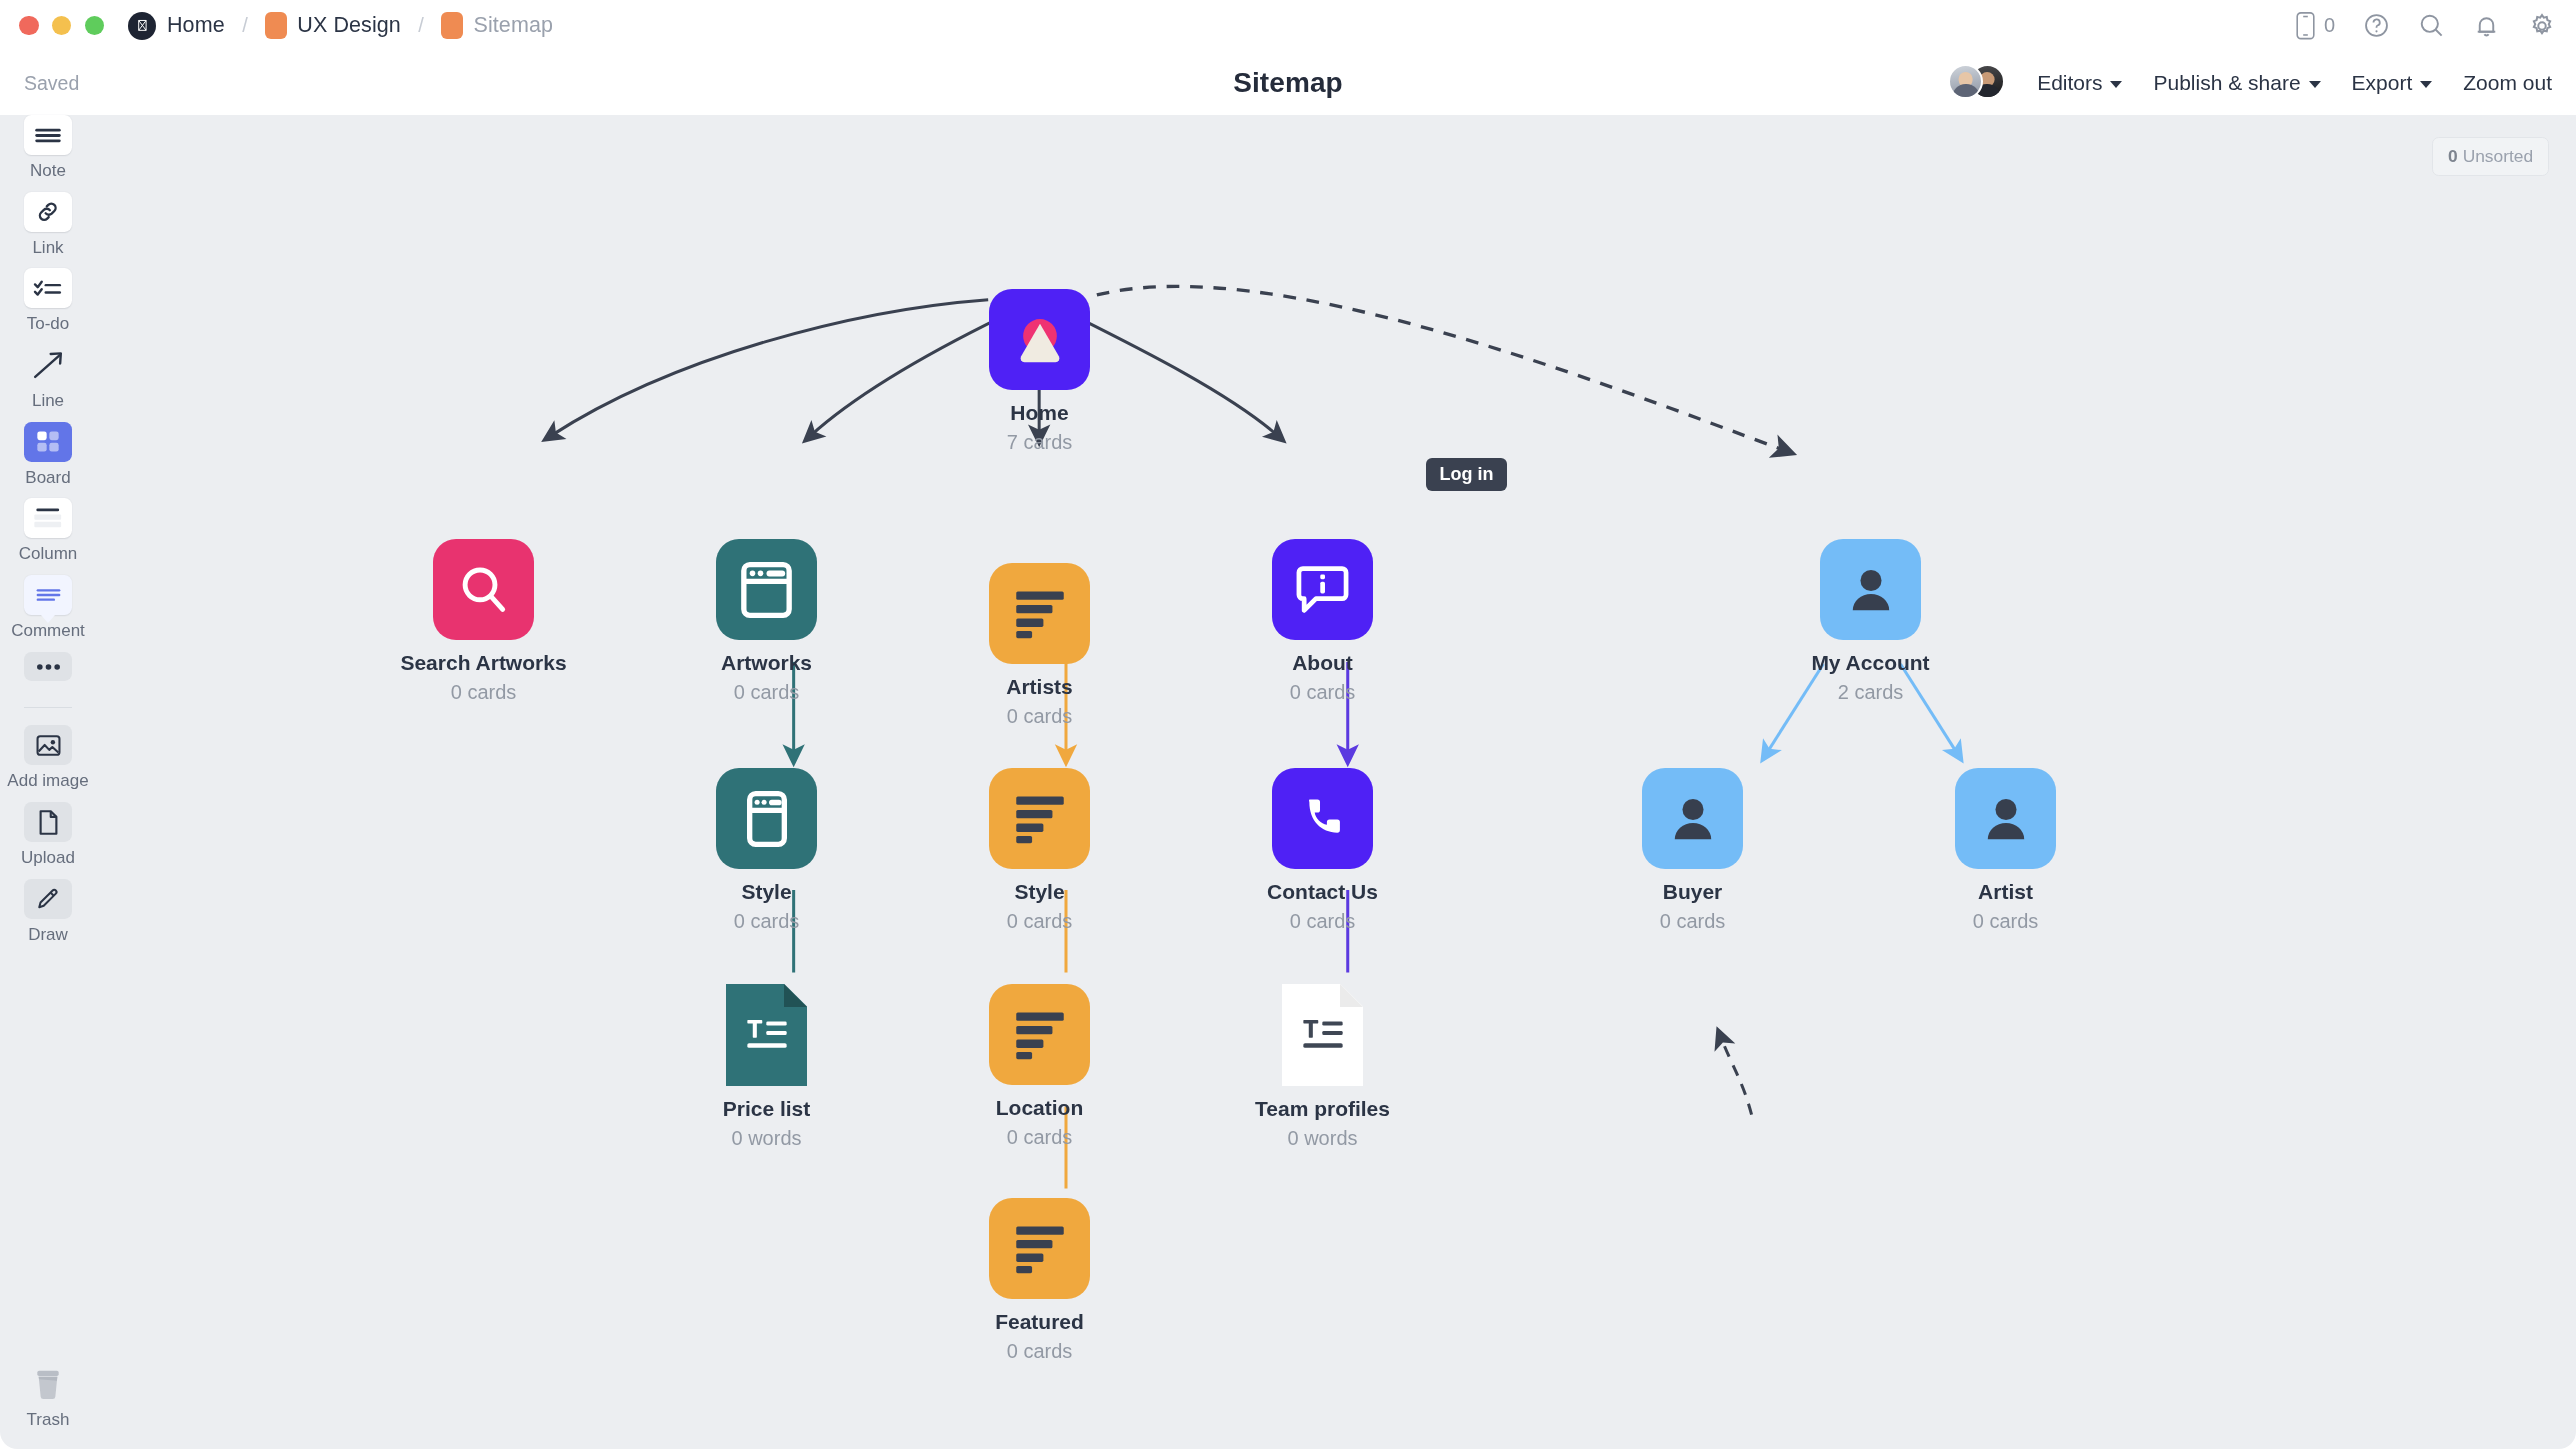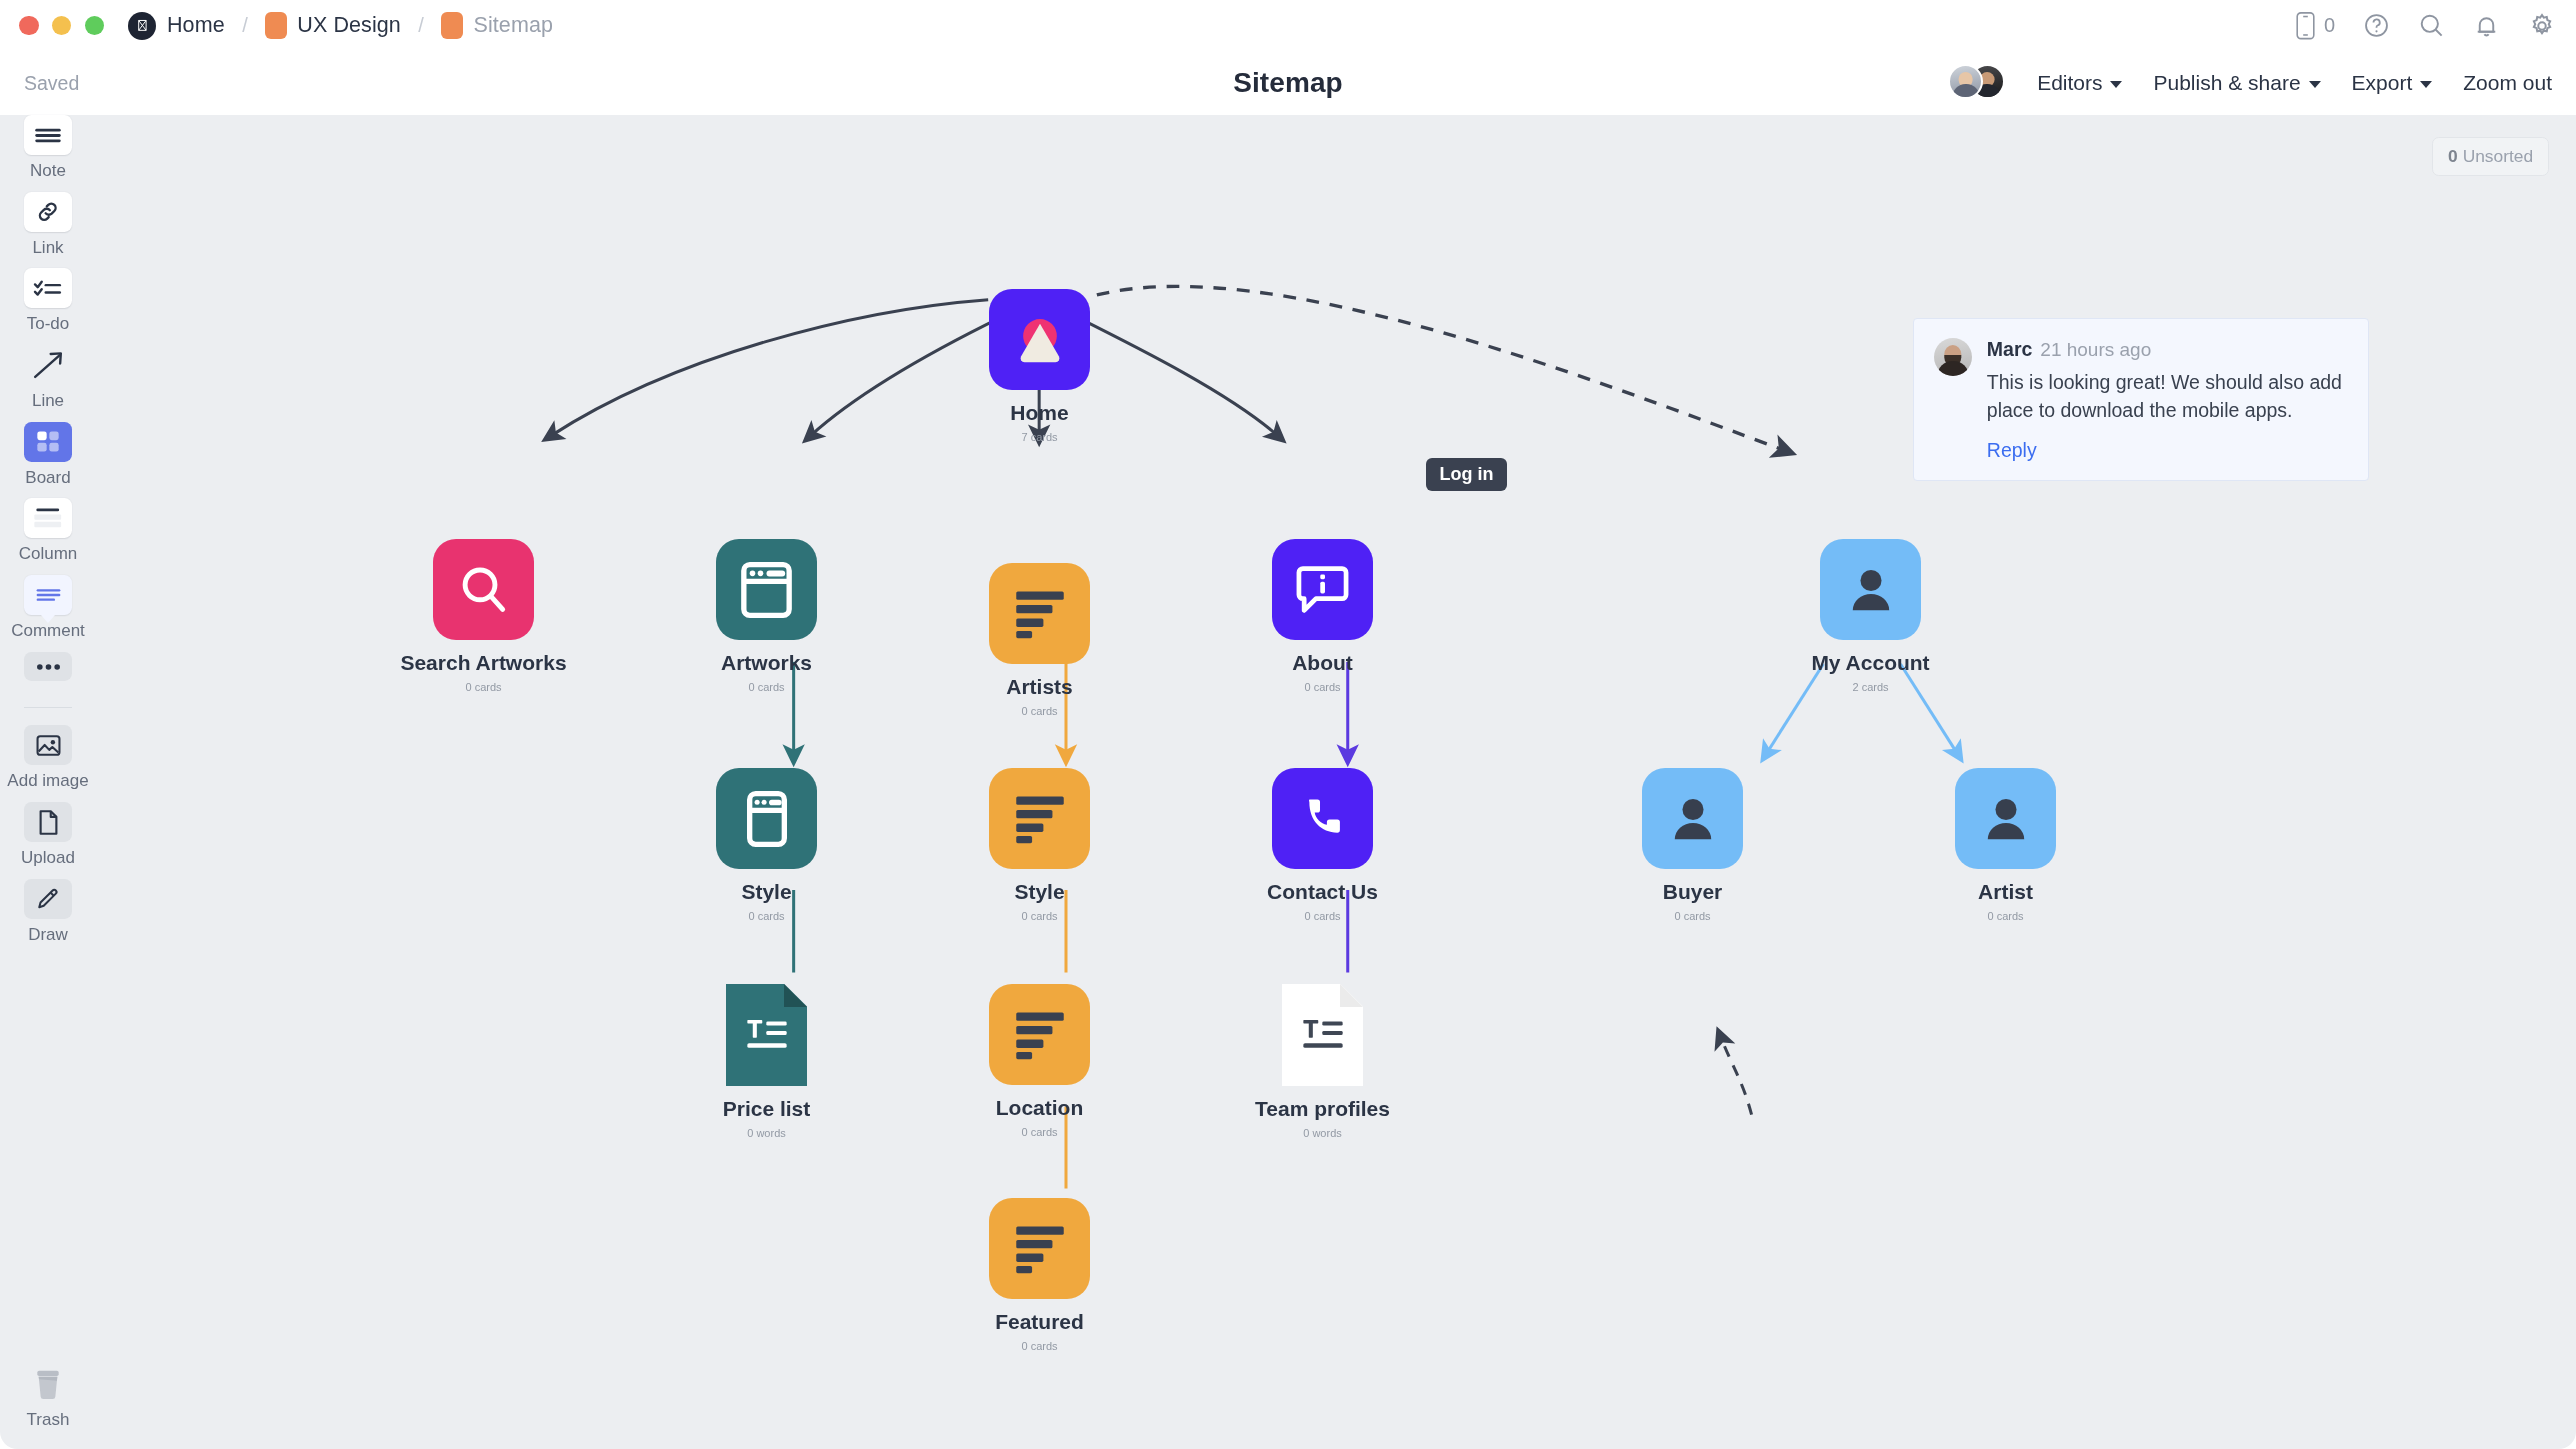--- a/index.html
+++ b/index.html
@@ -109,21 +109,21 @@
   }
   #edges { position: absolute; top: 0; left: 0; width: 2480px; height: 1334px; }
 
   .node { position: absolute; width: 201px; text-align: center; }
   .node-ico {
     width: 101px; height: 101px; border-radius: 23px;
     margin: 0 auto; display: flex; align-items: center; justify-content: center;
     position: relative;
   }
   .node-title { margin-top: 11.4px; font-size: 21px; font-weight: 700; color: #2b3445; }
-  .node-sub { margin-top: 6px; font-size: 11px; color: #9299a4; }
+  .node-sub { margin-top: 6px; font-size: 20px; color: #9299a4; }
 
   
   .page-ico { width: 81px; height: 102px; margin: 0 auto; position: relative; }
   .page-ico .pg {
     position: absolute; inset: 0;
     clip-path: polygon(0 0, 72% 0, 100% 22%, 100% 100%, 0 100%);
   }
   .page-ico .fold {
     position: absolute; right: 0; top: 0; width: 23px; height: 23px;
     clip-path: polygon(0 0, 100% 100%, 0 100%);
@@ -673,33 +673,17 @@
           <rect x="2" y="14" width="32" height="7.4" rx="1.4"></rect>
           <rect x="2" y="26" width="24" height="7.4" rx="1.4"></rect>
           <rect x="2" y="37" width="14" height="6.4" rx="1.4"></rect>
             </g>
           </svg>
       </div>
       <div class="node-title">Featured</div>
       <div class="node-sub">0 cards</div>
     </div>
 
-    <div class="comment-card">
-      <div class="cc-row">
-        <span class="cc-av">
-            <span class="h"></span>
-            <span class="bd"></span>
-            <span class="b"></span>
-          </span>
-        <div style="flex:1">
-          <div>
-            <span class="cc-name">Marc</span><span class="cc-time">21 hours ago</span>
-          </div>
-          <div class="cc-body">This is looking great! We should also add place to download the mobile apps.</div>
-          <a class="cc-reply">Reply</a>
-        </div>
-      </div>
-    </div>
 
 
   </div>
 </div>
 
 
 </body></html>

